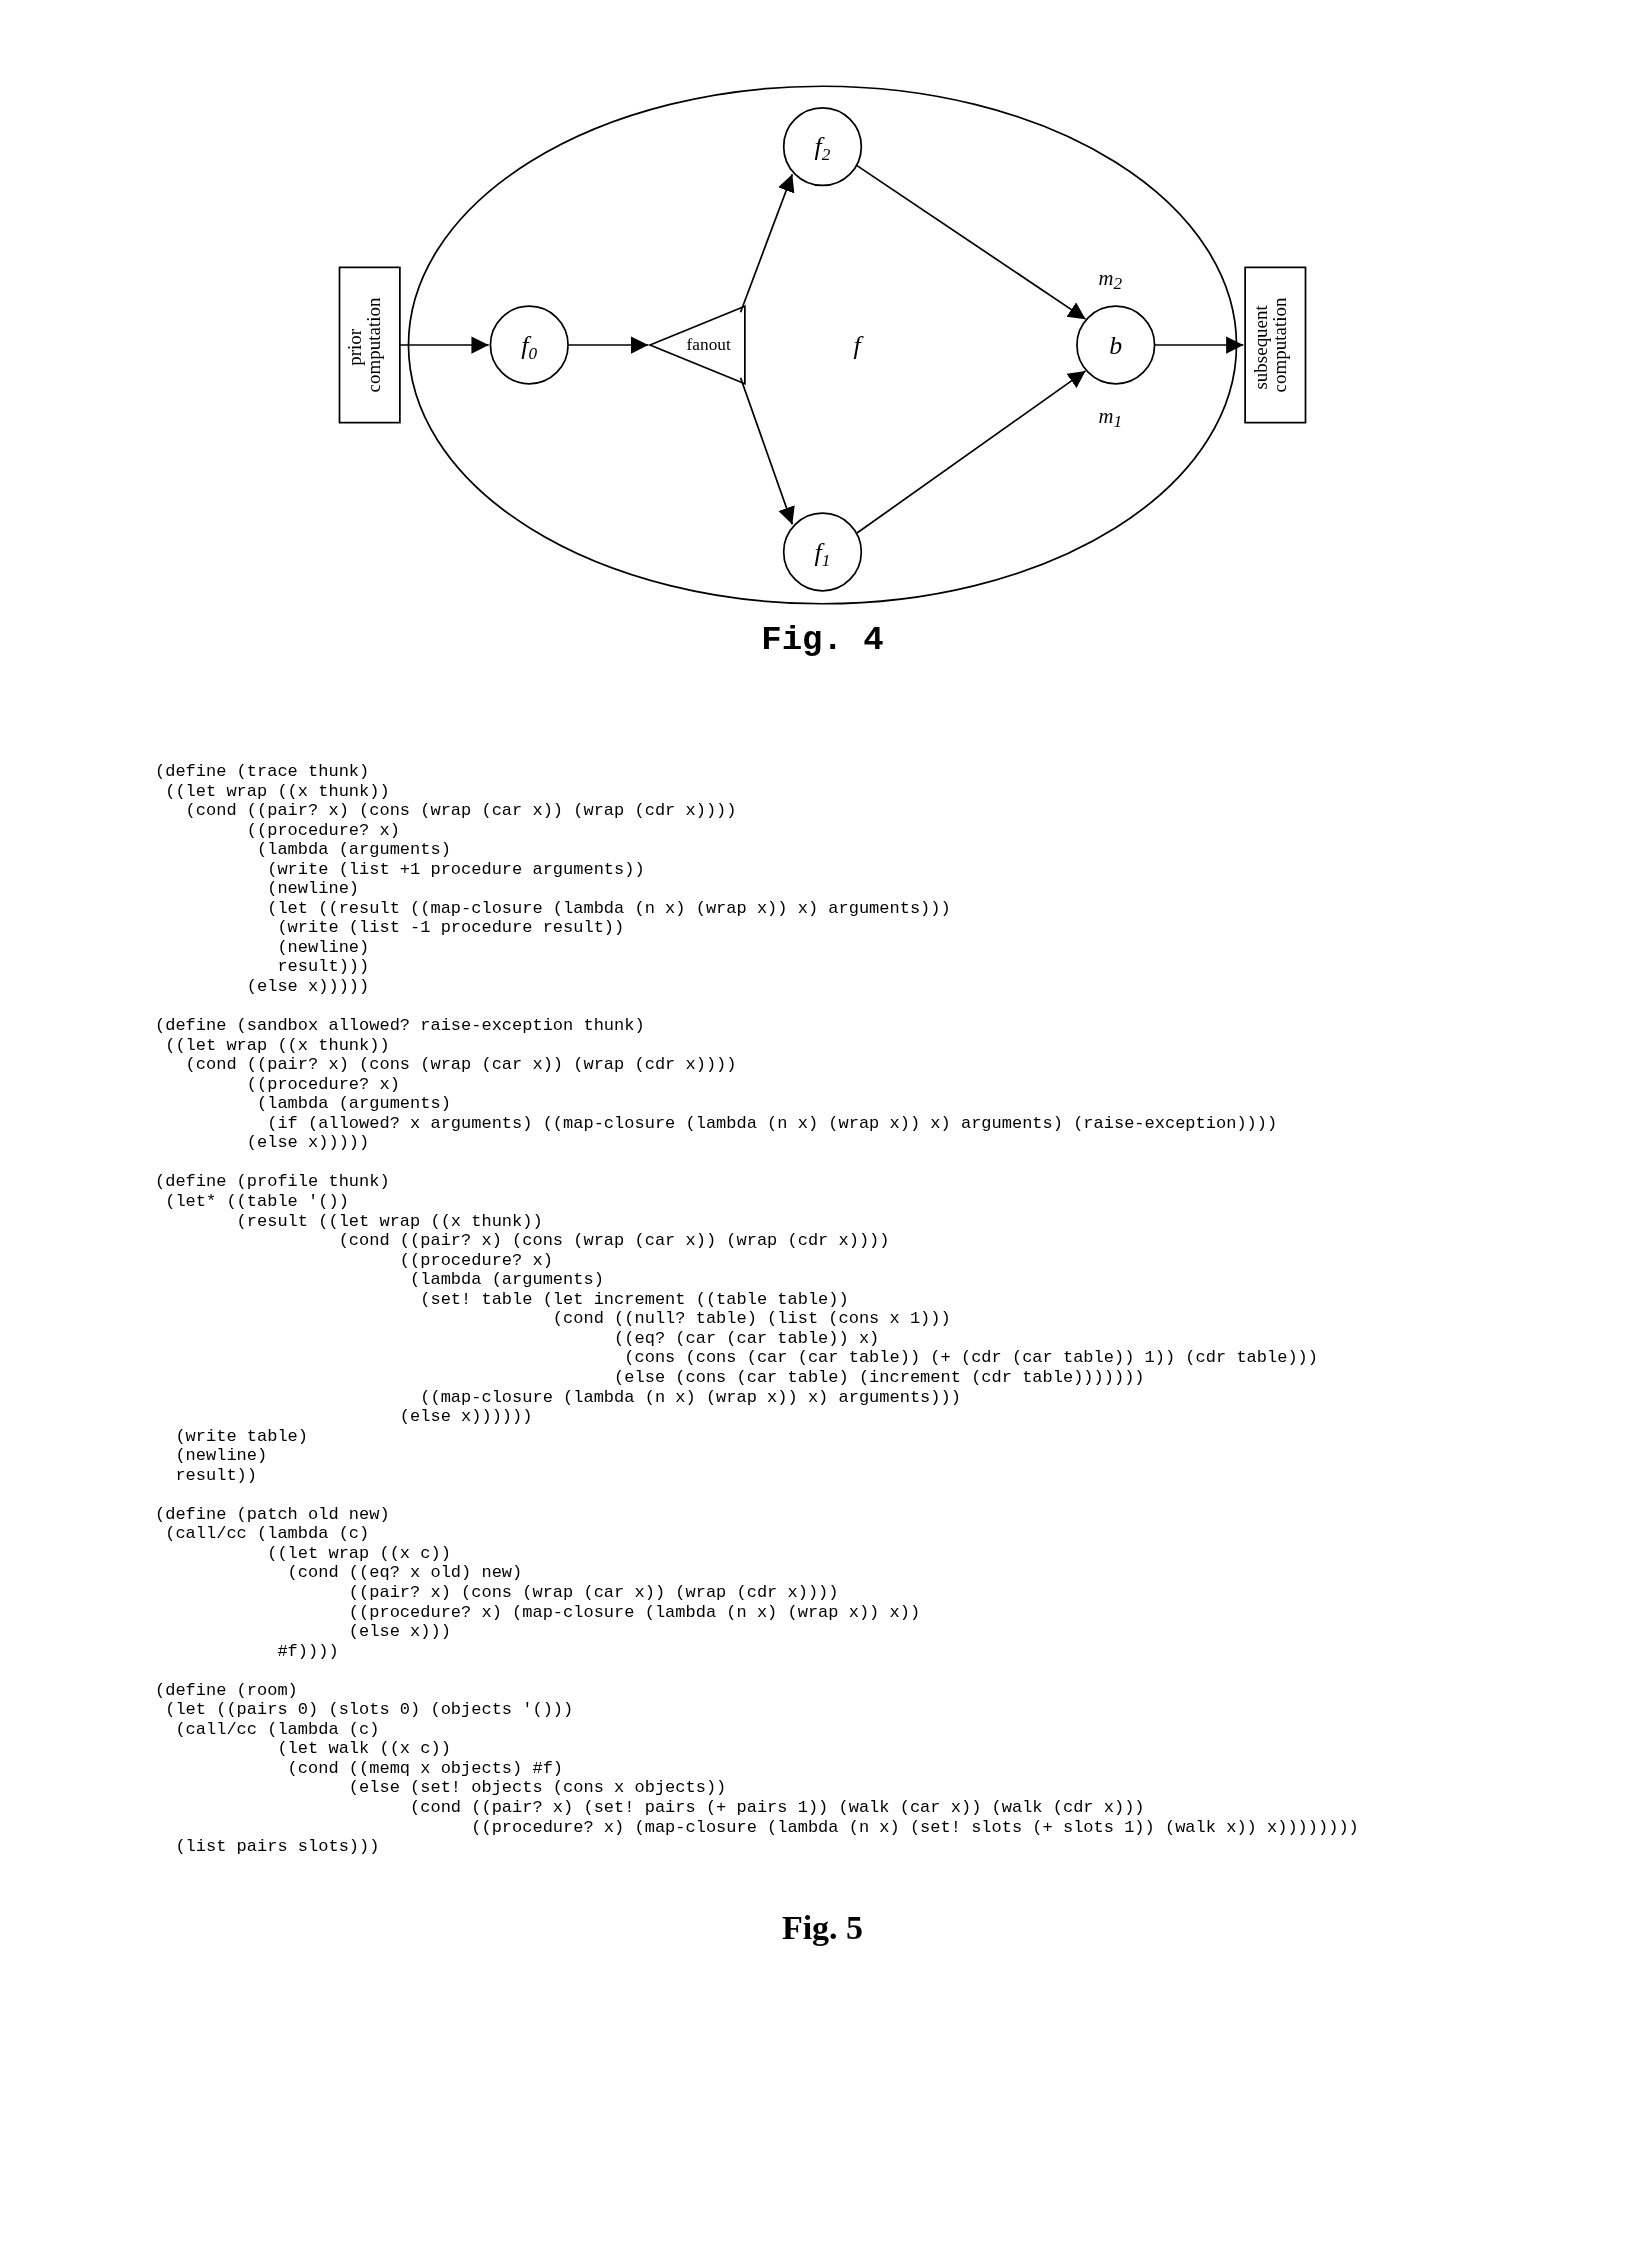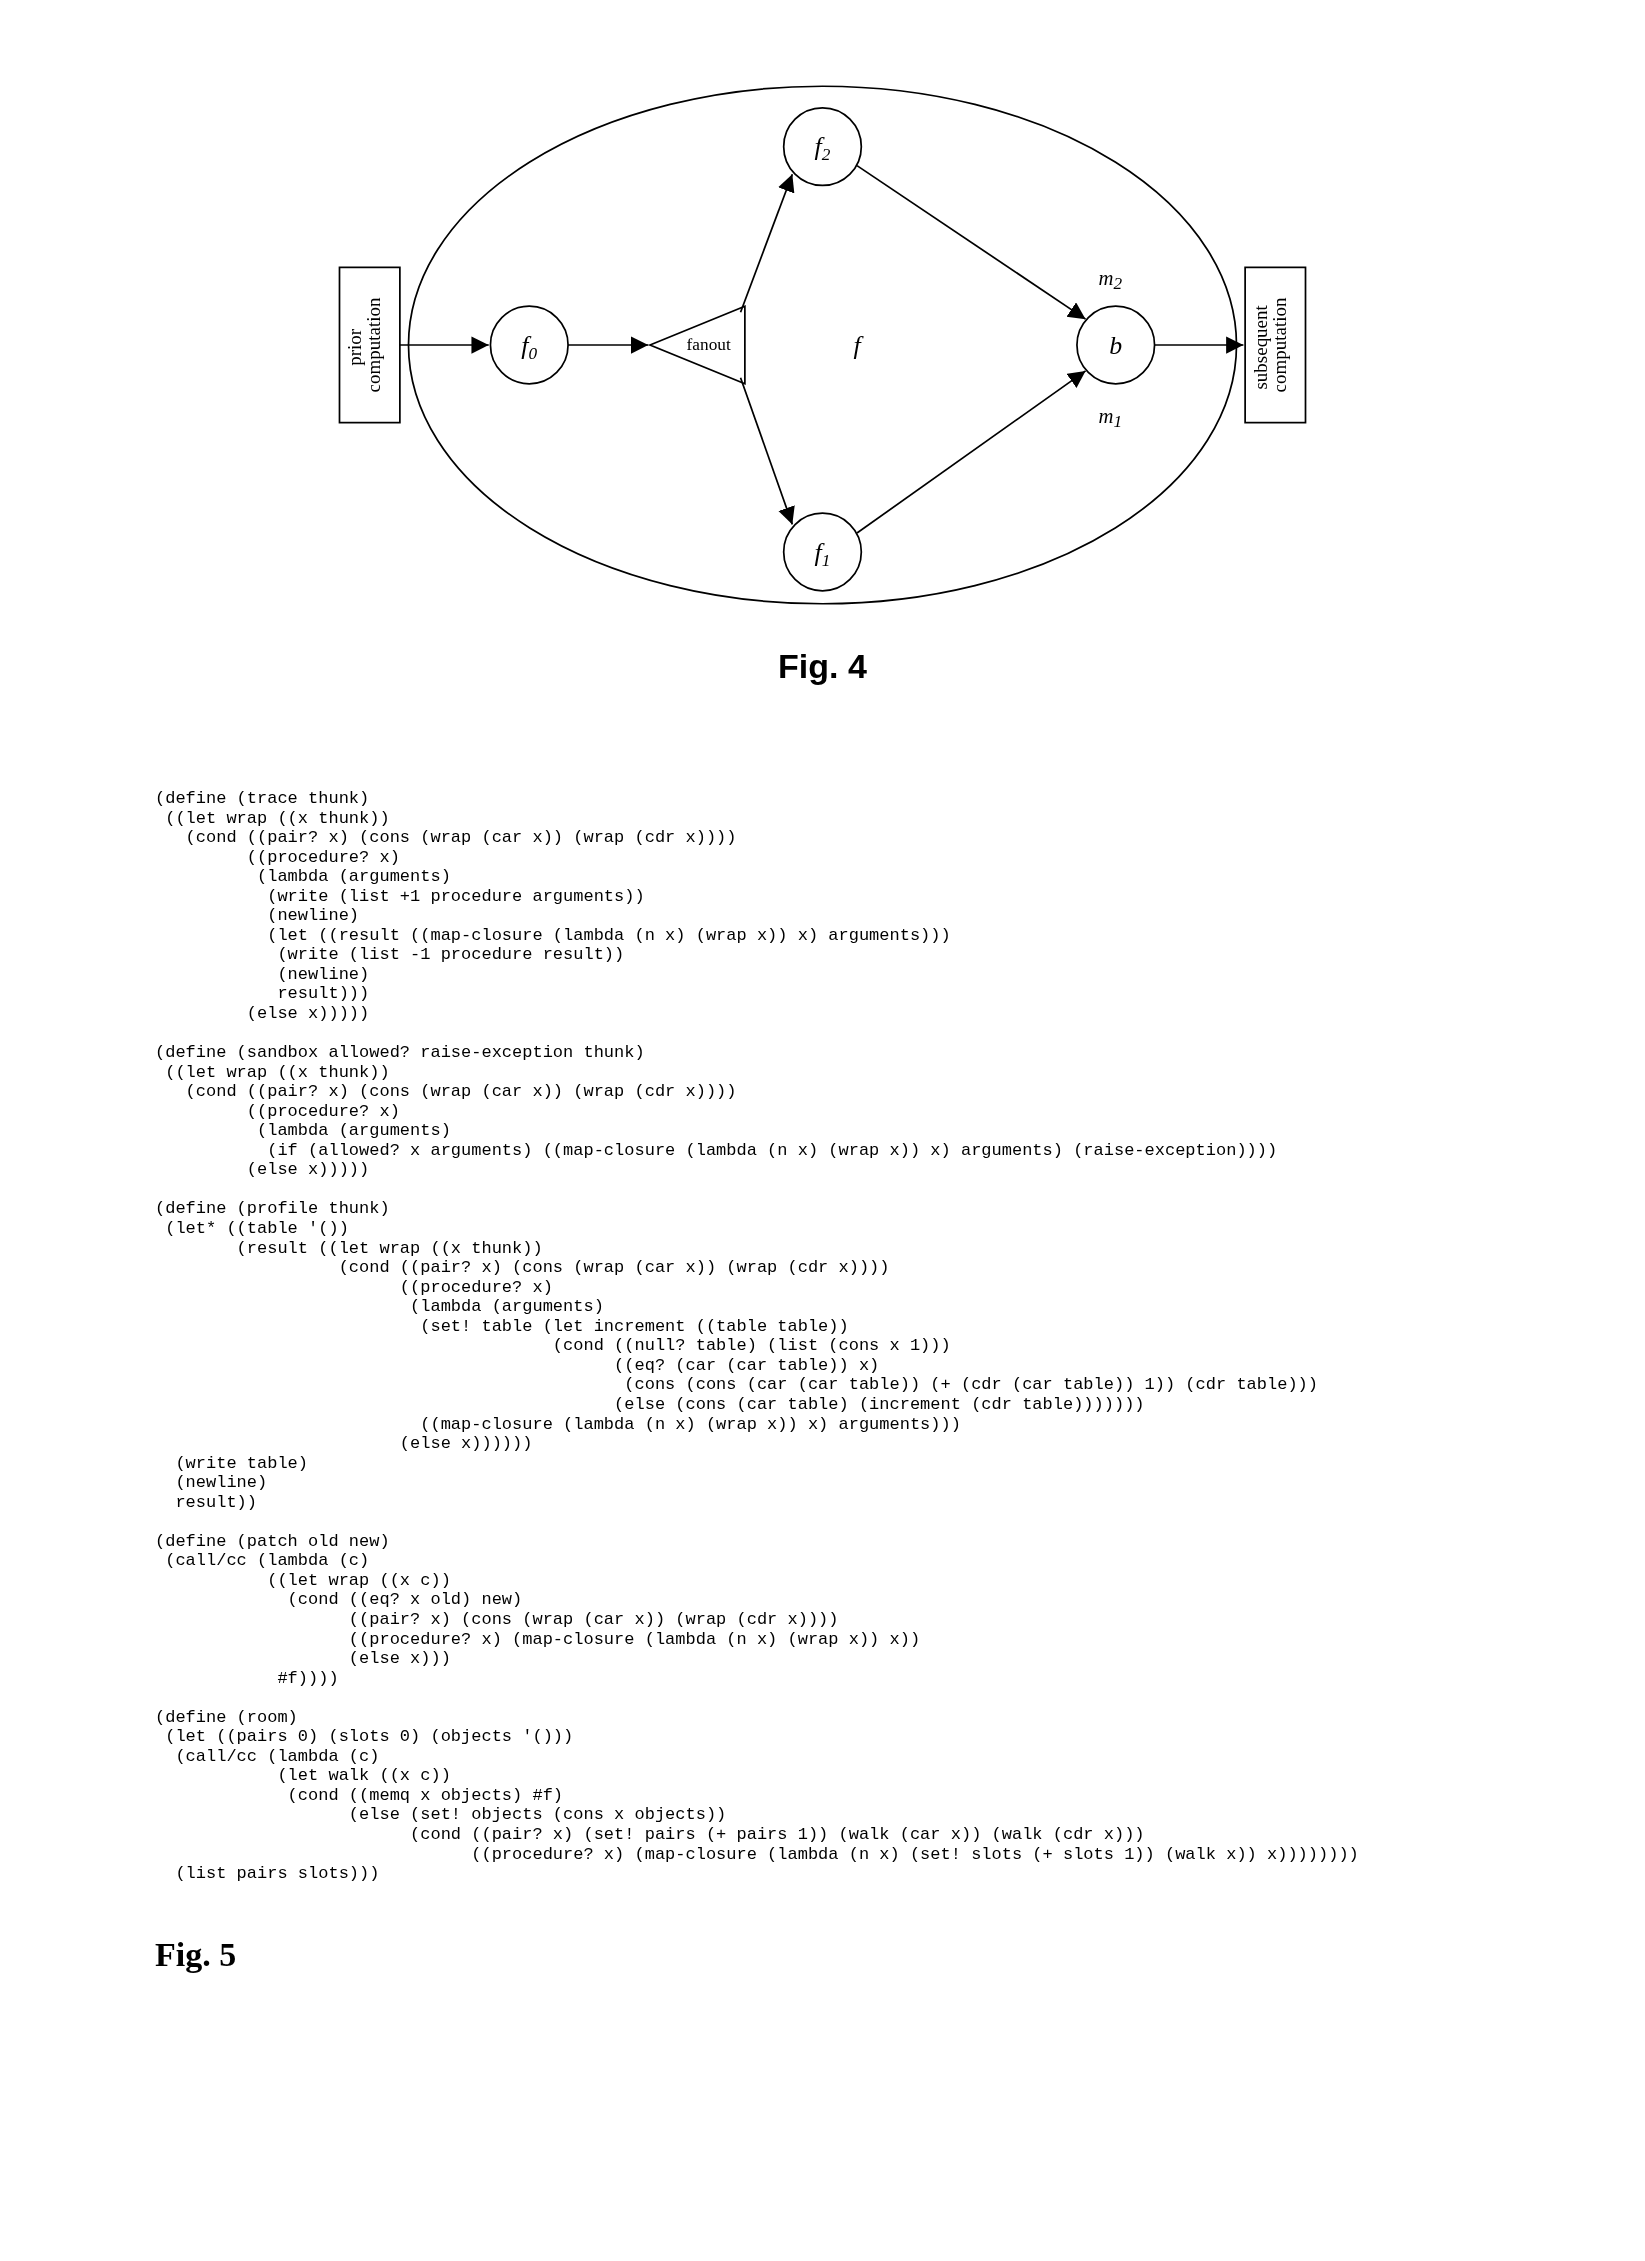--- a/index.html
+++ b/index.html
@@ -13,39 +13,39 @@
     display: flex;
     flex-direction: column;
     align-items: center;
     margin-bottom: 103px;
   }
   .diagram {
     width: 1035px;
     height: 552px;
   }
   .fig-caption {
-    font-family: Liberation Sans, sans-serif;
+    font-family: Liberation Mono, monospace;
     font-size: 34px;
     font-weight: bold;
-    margin-top: 26px;
   }
   .code-block {
     font-family: "Courier New", monospace;
     font-size: 17px;
     white-space: pre;
     line-height: 1.15;
     margin-bottom: 52px;
   }
   .code-section {
     margin-bottom: 83px;
   }
   .fig5-caption {
     font-family: "Times New Roman", serif;
     font-size: 34px;
     font-weight: bold;
+    text-align: center;
   }
   
   .node-label { font-family: "Times New Roman", serif; font-style: italic; font-size: 30px; }
   .node-label-sub { font-size: 20px; }
   .edge-label { font-family: "Times New Roman", serif; font-style: italic; font-size: 24px; }
   .box-label { font-family: "Times New Roman", serif; font-size: 22px; }
   .tri-label { font-family: "Times New Roman", serif; font-size: 20px; }
 </style>
 </head>
 <body>

